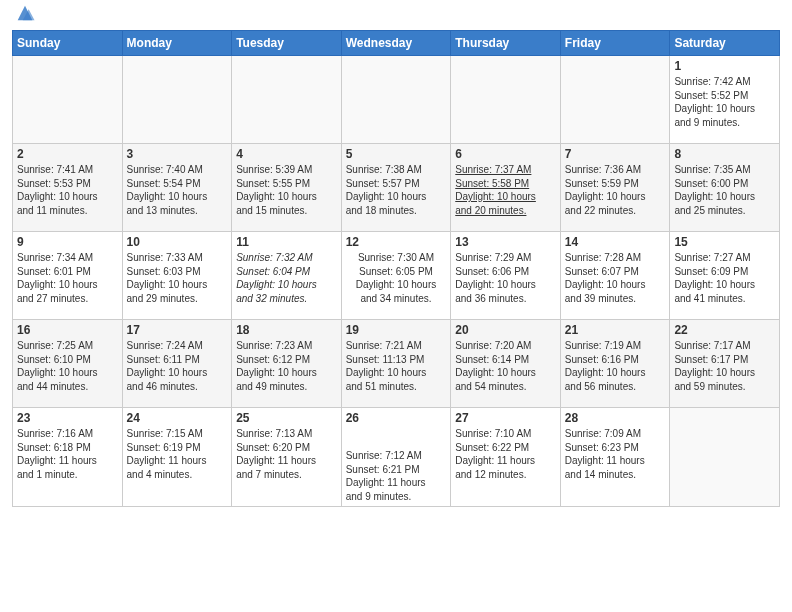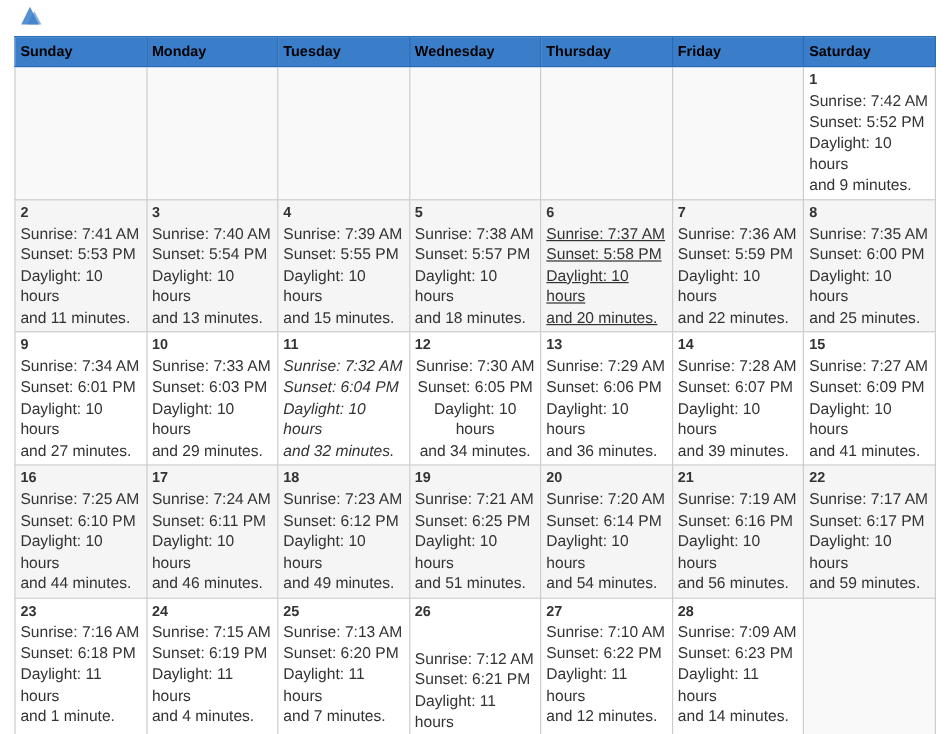--- a/index.html
+++ b/index.html
@@ -60,21 +60,21 @@
       font-size: 13px;
       color: #555;
     }
     .calendar {
       width: 100%;
       border-collapse: collapse;
       border: 1px solid #ccc;
     }
     .calendar th {
       background: #3a7dc9;
-      color: #000000;
+      color: #ffffff;
       font-size: 12px;
       font-weight: bold;
       padding: 5px 4px;
       text-align: left;
       border: 1px solid #2a6ab8;
     }
     .calendar td {
       width: 14.28%;
       vertical-align: top;
       border: 1px solid #ccc;
@@ -86,21 +86,21 @@
       background: #f9f9f9;
     }
     .day-number {
       font-size: 12px;
       font-weight: bold;
       color: #333;
       display: block;
       margin-bottom: 2px;
     }
     .day-info {
-      font-size: 13px;
+      font-size: 10px;
       color: #333;
       line-height: 1.35;
     }
     tr:nth-child(even) td {
       background: #f5f5f5;
     }
     tr:nth-child(even) td.empty {
       background: #f0f0f0;
     }
   </style>
@@ -165,21 +165,21 @@
           </td>
           <td>
             <span class="day-number">3</span>
             <div class="day-info" style="white-space: pre-line;">Sunrise: 7:40 AM
 Sunset: 5:54 PM
 Daylight: 10 hours
 and 13 minutes.</div>
           </td>
           <td>
             <span class="day-number">4</span>
-            <div class="day-info" style="white-space: pre-line;">Sunrise: 7:39 AM
+            <div class="day-info" style="white-space: pre-line;">Sunrise: 5:39 AM
 Sunset: 5:55 PM
 Daylight: 10 hours
 and 15 minutes.</div>
           </td>
           <td>
             <span class="day-number">5</span>
             <div class="day-info" style="white-space: pre-line;">Sunrise: 7:38 AM
 Sunset: 5:57 PM
 Daylight: 10 hours
 and 18 minutes.</div>
@@ -275,21 +275,21 @@
           <td>
             <span class="day-number">18</span>
             <div class="day-info" style="white-space: pre-line;">Sunrise: 7:23 AM
 Sunset: 6:12 PM
 Daylight: 10 hours
 and 49 minutes.</div>
           </td>
           <td>
             <span class="day-number">19</span>
             <div class="day-info" style="white-space: pre-line;">Sunrise: 7:21 AM
-Sunset: 6:25 PM
+Sunset: 11:13 PM
 Daylight: 10 hours
 and 51 minutes.</div>
           </td>
           <td>
             <span class="day-number">20</span>
             <div class="day-info" style="white-space: pre-line;">Sunrise: 7:20 AM
 Sunset: 6:14 PM
 Daylight: 10 hours
 and 54 minutes.</div>
           </td>

